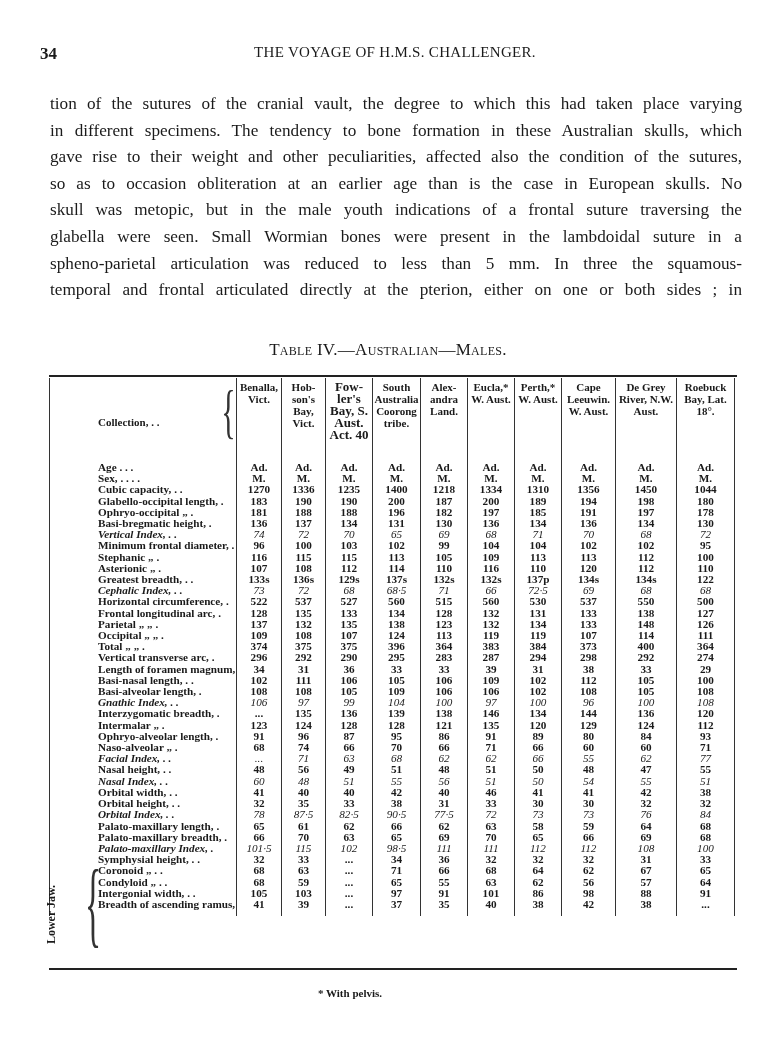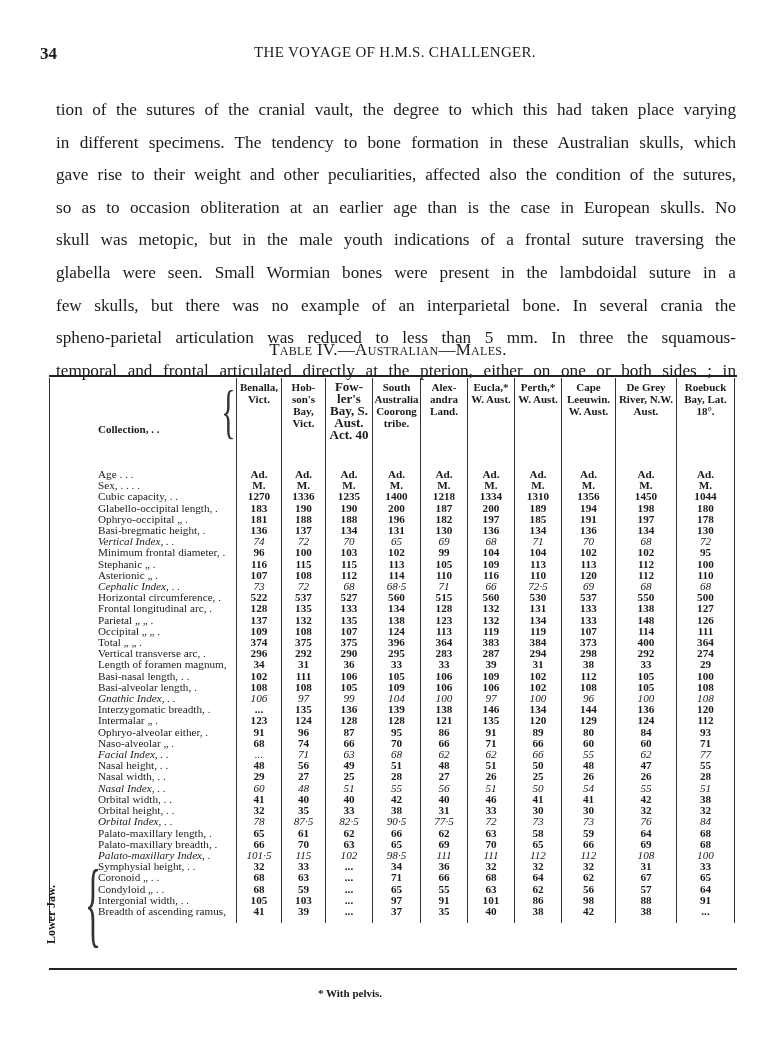--- a/index.html
+++ b/index.html
@@ -2,34 +2,34 @@
 <html><head>
 <meta charset="utf-8">
 <style>
   html, body { margin:0; padding:0; background:#ffffff; }
   body { width:776px; height:1050px; position:relative; overflow:hidden;
          font-family:"Liberation Serif", "DejaVu Serif", serif; color:#1a1a1a; }
   .header { position:absolute; top:44px; left:40px; width:710px; height:24px; }
   .page-num { position:absolute; left:0; top:0; font-size:17px; font-weight:bold; }
   .running-title { position:absolute; left:0; right:0; text-align:center; font-size:15px; letter-spacing:0.3px; }
   .body-text { position:absolute; top:90px; left:48px; width:696px; font-size:17.2px; line-height:24.6px; text-align:justify; }
-  .body-text p { margin:8px; text-align-last:justify; }
+  .body-text p { margin:2px; text-align-last:justify; }
   .table-title { position:absolute; top:340px; left:0; width:776px; text-align:center; font-size:17px; letter-spacing:0.3px; }
   .sc { font-variant:small-caps; }
   .tbl-wrap { position:absolute; top:375px; left:49px; width:690px; }
   .topline { position:absolute; top:0; left:0; width:688px; height:2px; background:#222; }
   .botline { position:absolute; top:593px; left:0; width:688px; height:2px; background:#222; }
   table { position:absolute; top:3px; left:0; border-collapse:collapse; table-layout:fixed; font-size:11.2px; }
   td { padding:0; height:11.2px; line-height:11.2px; white-space:nowrap; text-align:center; font-weight:bold; }
   td.num { border-left:1px solid #333; }
   td.num.last { border-right:1px solid #333; }
-  td.lbl { text-align:left; padding-left:48px; border-left:1px solid #333; font-weight:normal; }
+  td.lbl { text-align:left; padding-left:48px; border-left:1px solid #333; font-weight:bold; }
   .it { font-style:italic; font-weight:normal; }
   tr.hdr td { height:80px; vertical-align:top; line-height:12px; font-weight:bold; font-size:11px; padding-top:3px; }
-  tr.hdr td.lbl { vertical-align:middle; padding-top:11px; }
+  tr.hdr td.lbl { vertical-align:middle; padding-top:4px; }
   tr.pad td { height:6px; }
   .brace { position:absolute; font-weight:normal; font-size:60px; line-height:60px; top:6px; left:165px; transform:scaleX(0.5); color:#333; }
   .jaw-label { position:absolute; left:3px; top:497px; width:20px; height:90px; }
   .jaw-label span { position:absolute; left:-30px; top:35px; transform:rotate(-90deg); white-space:nowrap; font-size:12px; font-weight:bold; }
   .jaw-brace { position:absolute; left:21px; top:480px; font-size:96px; font-weight:normal; line-height:96px; transform:scaleX(0.35); color:#333; }
   .footnote { position:absolute; top:987px; left:0; width:700px; text-align:center; font-size:11px; font-weight:bold; }
 </style>
 </head>
 <body>
 
@@ -38,21 +38,20 @@
   <div class="running-title">THE VOYAGE OF H.M.S. CHALLENGER.</div>
 </div>
 
 <div class="body-text">
   <p>tion of the sutures of the cranial vault, the degree to which this had taken place varying</p>
   <p>in different specimens. The tendency to bone formation in these Australian skulls, which</p>
   <p>gave rise to their weight and other peculiarities, affected also the condition of the sutures,</p>
   <p>so as to occasion obliteration at an earlier age than is the case in European skulls. No</p>
   <p>skull was metopic, but in the male youth indications of a frontal suture traversing the</p>
   <p>glabella were seen. Small Wormian bones were present in the lambdoidal suture in a</p>
-  <p>few skulls, but there was no example of an interparietal bone. In several crania the</p>
   <p>spheno-parietal articulation was reduced to less than 5 mm. In three the squamous-</p>
   <p>temporal and frontal articulated directly at the pterion, either on one or both sides ; in</p>
 </div>
 
 <div class="table-title sc">Table IV.—Australian—Males.</div>
 
 <div class="tbl-wrap">
   <div class="topline"></div>
   <table id="tbl">
     <colgroup>
@@ -206,20 +205,33 @@
           <td class="num">112</td>
           <td class="num">114</td>
           <td class="num">110</td>
           <td class="num">116</td>
           <td class="num">110</td>
           <td class="num">120</td>
           <td class="num">112</td>
           <td class="num last">110</td>
         </tr>
         <tr>
+          <td class="lbl">Greatest breadth, . .</td>
+          <td class="num">133s</td>
+          <td class="num">136s</td>
+          <td class="num">129s</td>
+          <td class="num">137s</td>
+          <td class="num">132s</td>
+          <td class="num">132s</td>
+          <td class="num">137p</td>
+          <td class="num">134s</td>
+          <td class="num">134s</td>
+          <td class="num last">122</td>
+        </tr>
+        <tr>
           <td class="lbl it">Cephalic Index, . .</td>
           <td class="num it">73</td>
           <td class="num it">72</td>
           <td class="num it">68</td>
           <td class="num it">68·5</td>
           <td class="num it">71</td>
           <td class="num it">66</td>
           <td class="num it">72·5</td>
           <td class="num it">69</td>
           <td class="num it">68</td>
@@ -375,21 +387,21 @@
           <td class="num">128</td>
           <td class="num">128</td>
           <td class="num">121</td>
           <td class="num">135</td>
           <td class="num">120</td>
           <td class="num">129</td>
           <td class="num">124</td>
           <td class="num last">112</td>
         </tr>
         <tr>
-          <td class="lbl">Ophryo-alveolar either, .</td>
+          <td class="lbl">Ophryo-alveolar length, .</td>
           <td class="num">91</td>
           <td class="num">96</td>
           <td class="num">87</td>
           <td class="num">95</td>
           <td class="num">86</td>
           <td class="num">91</td>
           <td class="num">89</td>
           <td class="num">80</td>
           <td class="num">84</td>
           <td class="num last">93</td>
@@ -425,33 +437,20 @@
           <td class="num">48</td>
           <td class="num">56</td>
           <td class="num">49</td>
           <td class="num">51</td>
           <td class="num">48</td>
           <td class="num">51</td>
           <td class="num">50</td>
           <td class="num">48</td>
           <td class="num">47</td>
           <td class="num last">55</td>
-        </tr>
-        <tr>
-          <td class="lbl">Nasal width, . .</td>
-          <td class="num">29</td>
-          <td class="num">27</td>
-          <td class="num">25</td>
-          <td class="num">28</td>
-          <td class="num">27</td>
-          <td class="num">26</td>
-          <td class="num">25</td>
-          <td class="num">26</td>
-          <td class="num">26</td>
-          <td class="num last">28</td>
         </tr>
         <tr>
           <td class="lbl it">Nasal Index, . .</td>
           <td class="num it">60</td>
           <td class="num it">48</td>
           <td class="num it">51</td>
           <td class="num it">55</td>
           <td class="num it">56</td>
           <td class="num it">51</td>
           <td class="num it">50</td>

